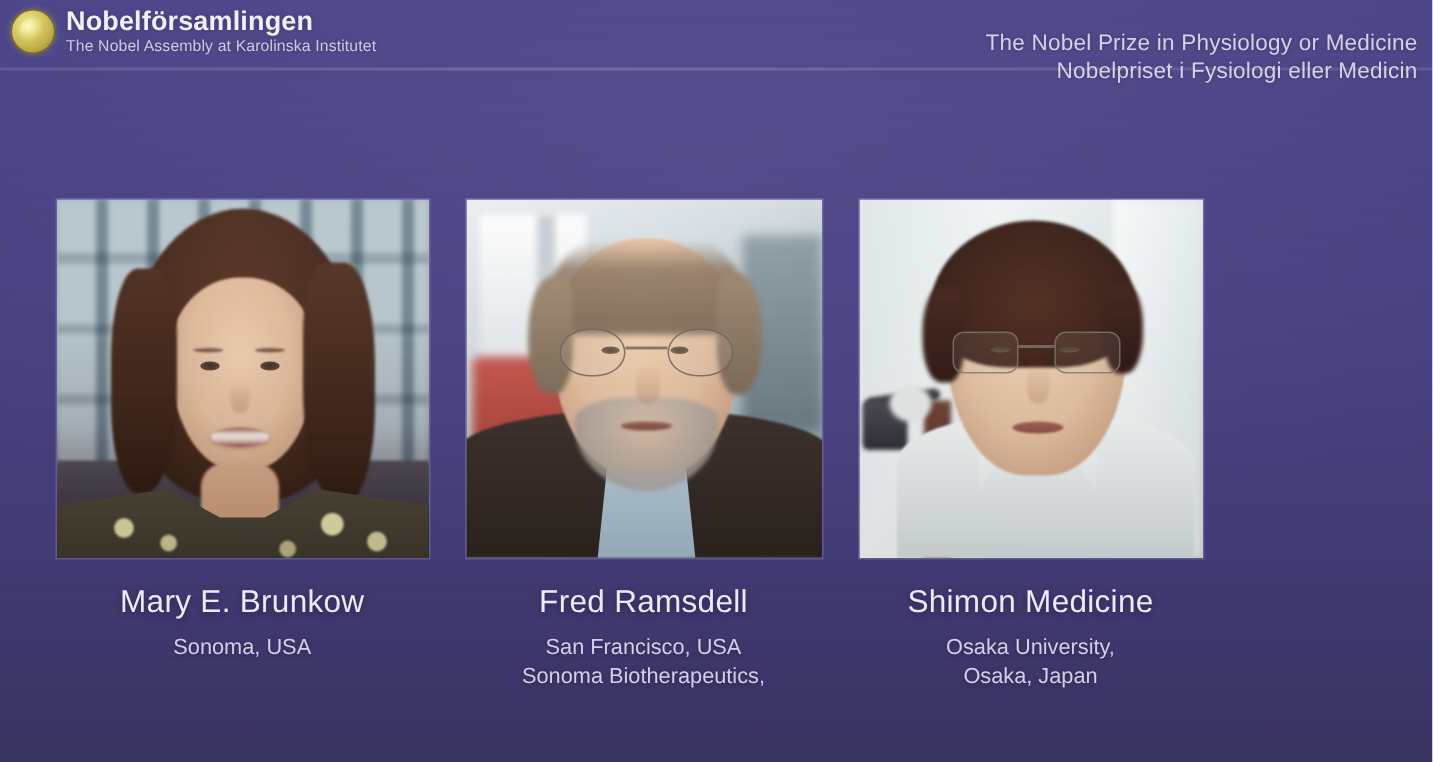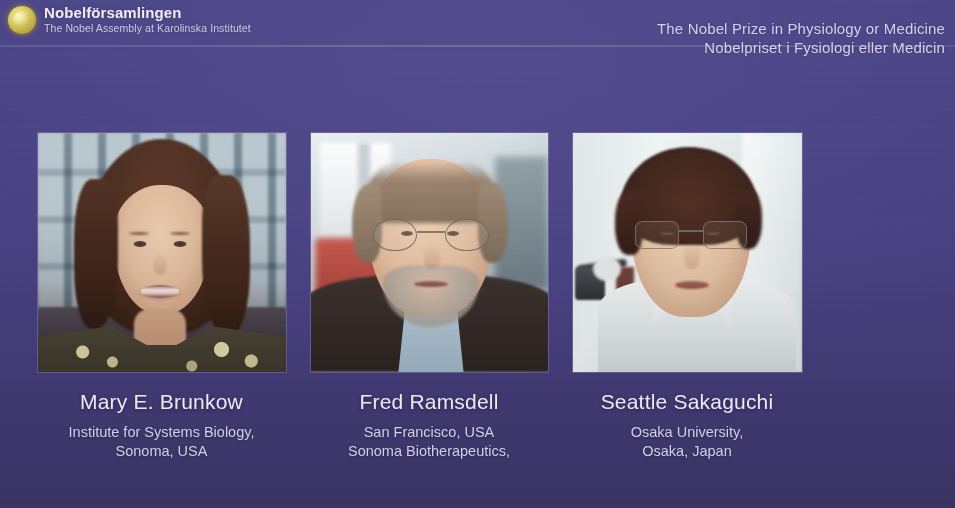--- a/index.html
+++ b/index.html
@@ -51,21 +51,21 @@
   #nobel-medal::after{
     content:"";
     position:absolute; left:5px; top:5px; right:5px; bottom:5px;
     border-radius:50%;
     background:
       radial-gradient(circle at 30% 28%, rgba(255,255,210,0.85), rgba(200,180,80,0.25) 60%, rgba(140,120,40,0.15));
     opacity:.85;
   }
   #brand-text{ display:flex; flex-direction:column; line-height:1.06; }
   #brand-title{
-    font-size:15px; font-weight:bold; color:#f0eef8; letter-spacing:.1px;
+    font-size:18px; font-weight:bold; color:#f0eef8; letter-spacing:.1px;
     text-shadow:0 0 3px rgba(0,0,0,.22);
   }
   #brand-subtitle{
     font-size:10.5px; font-weight:normal; color:#cfcae4; letter-spacing:.1px;
     margin-top:2px; text-shadow:0 0 3px rgba(0,0,0,.18);
   }
   #prize-lines{
     position:absolute; right:10px; top:20px;
     text-align:right; line-height:1.25;
   }
@@ -463,21 +463,20 @@
         <div class="p1-eye-r"></div>
         <div class="p1-nose"></div>
         <div class="p1-mouth"></div>
         <div class="p1-neck"></div>
         <div class="p1-top"></div>
         <div class="scan"></div>
       </div>
       <div class="caption">
         <div class="lname">Mary E. Brunkow</div>
         <div class="laffil">
-          <div>Institute for Systems Biology,</div>
           <div>Sonoma, USA</div>
         </div>
       </div>
     </div>
 
     <div class="laureate">
       <div class="photo">
         <div class="p2-bg"></div>
         <div class="p2-lab-white"></div>
         <div class="p2-lab-post"></div>
@@ -532,21 +531,21 @@
         <div class="p3-nose"></div>
         <div class="p3-mouth"></div>
         <div class="p3-glasses">
           <div class="p3-lens-l"></div>
           <div class="p3-bridge"></div>
           <div class="p3-lens-r"></div>
         </div>
         <div class="scan"></div>
       </div>
       <div class="caption">
-        <div class="lname">Seattle Sakaguchi</div>
+        <div class="lname">Shimon Medicine</div>
         <div class="laffil">
           <div>Osaka University,</div>
           <div>Osaka, Japan</div>
         </div>
       </div>
     </div>
 
   </div>
 </div>
 

